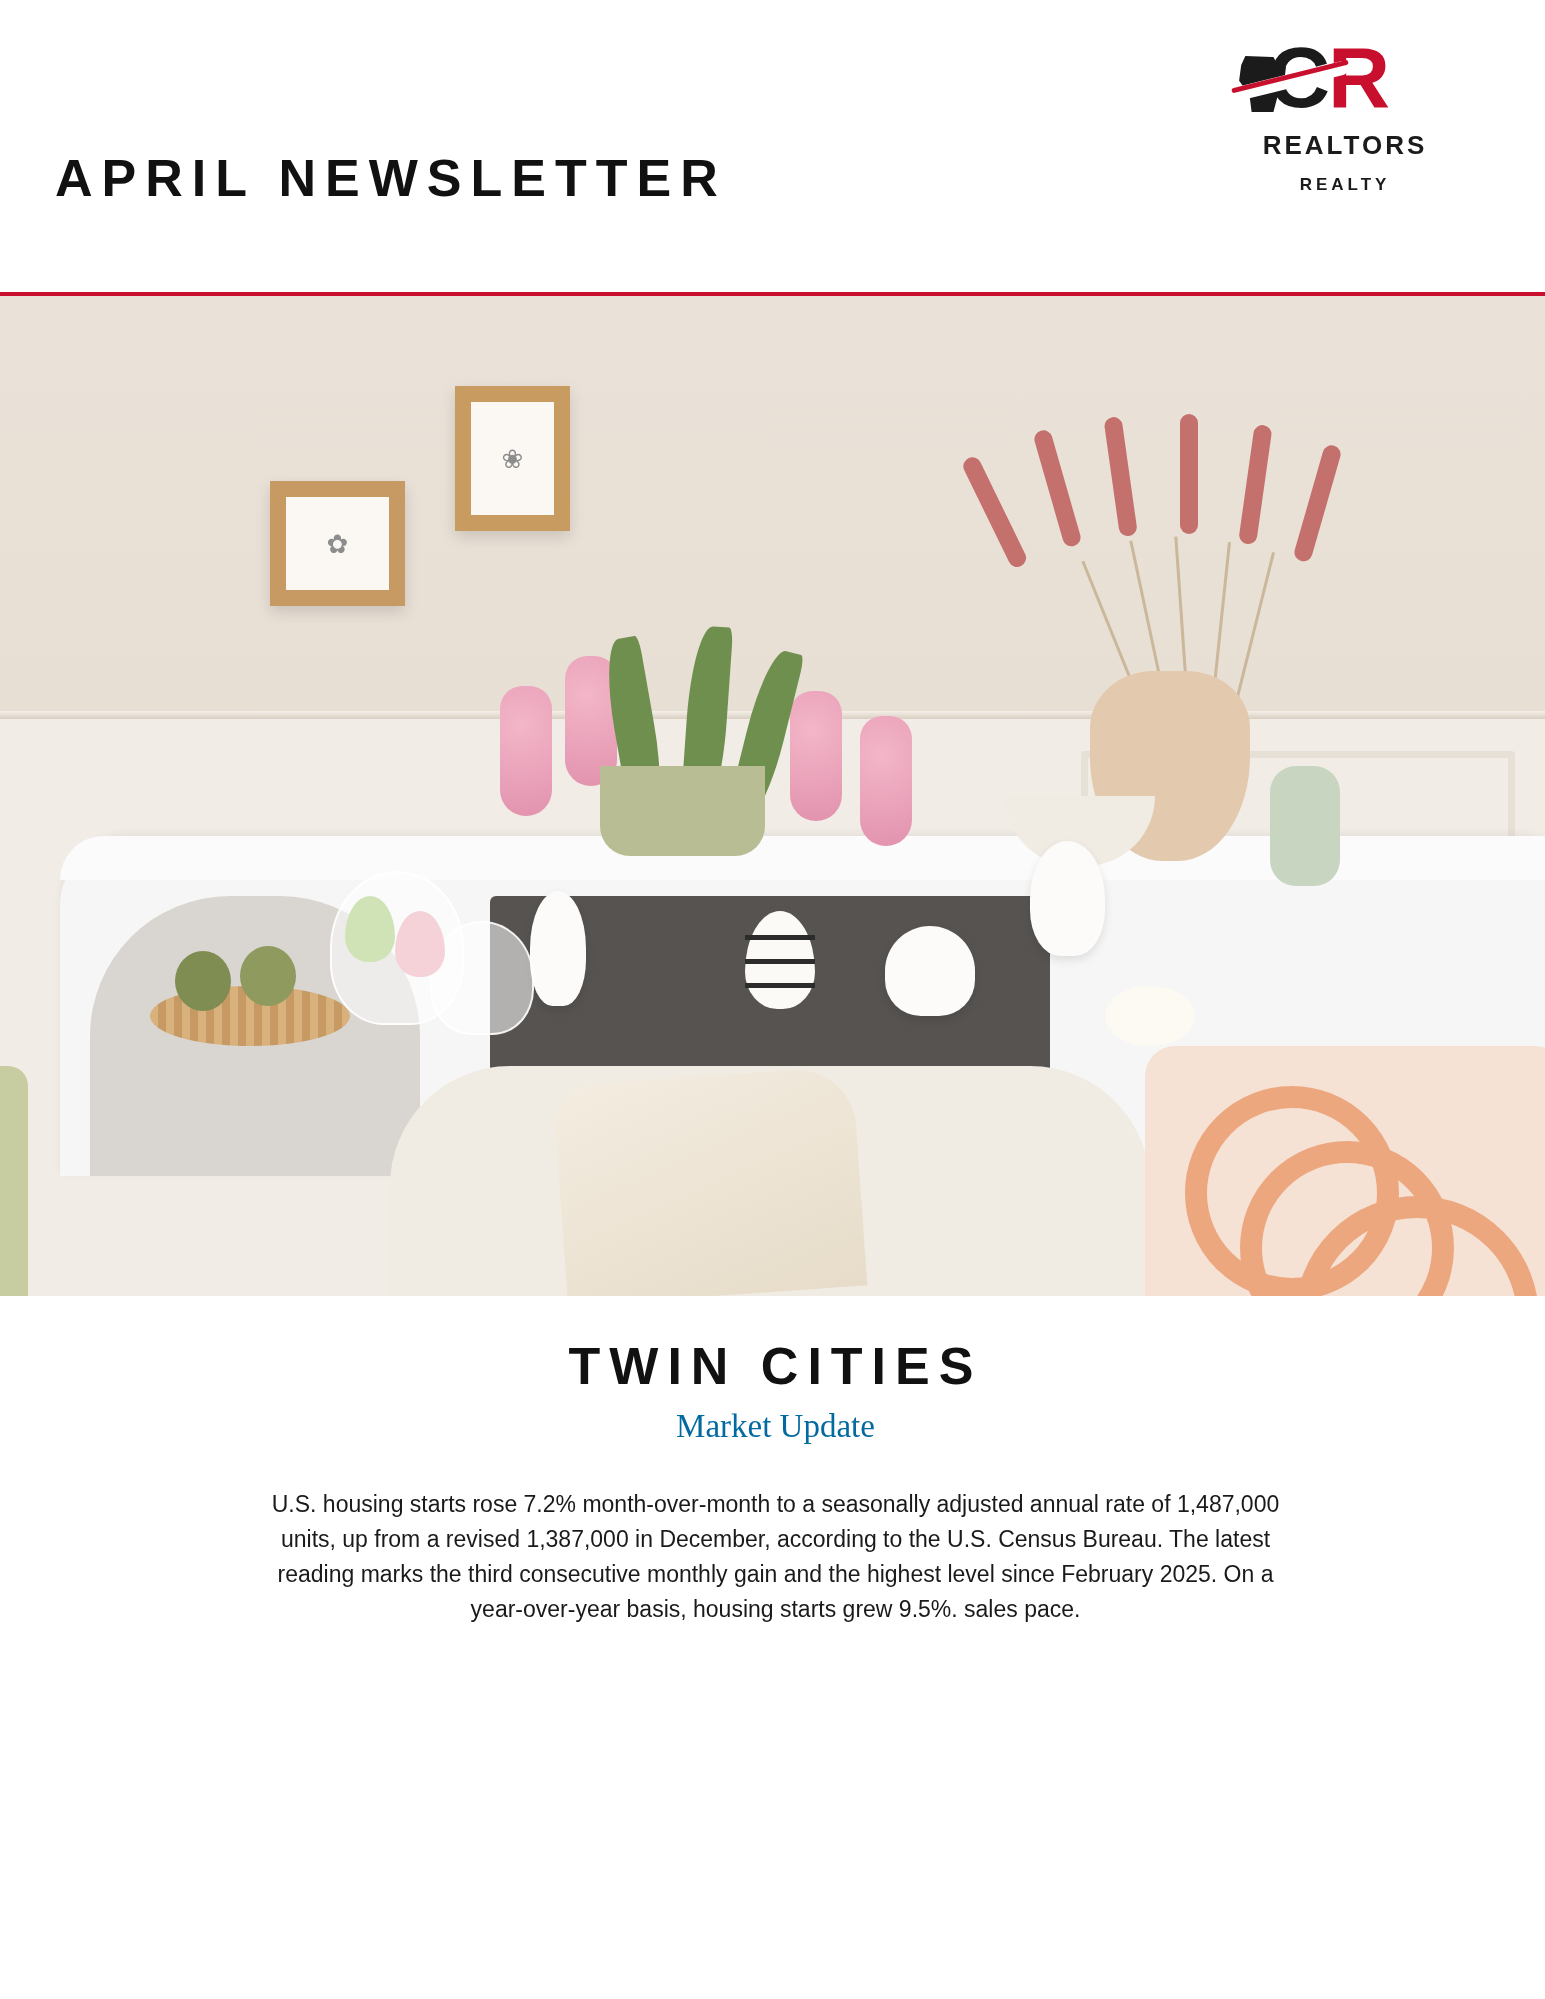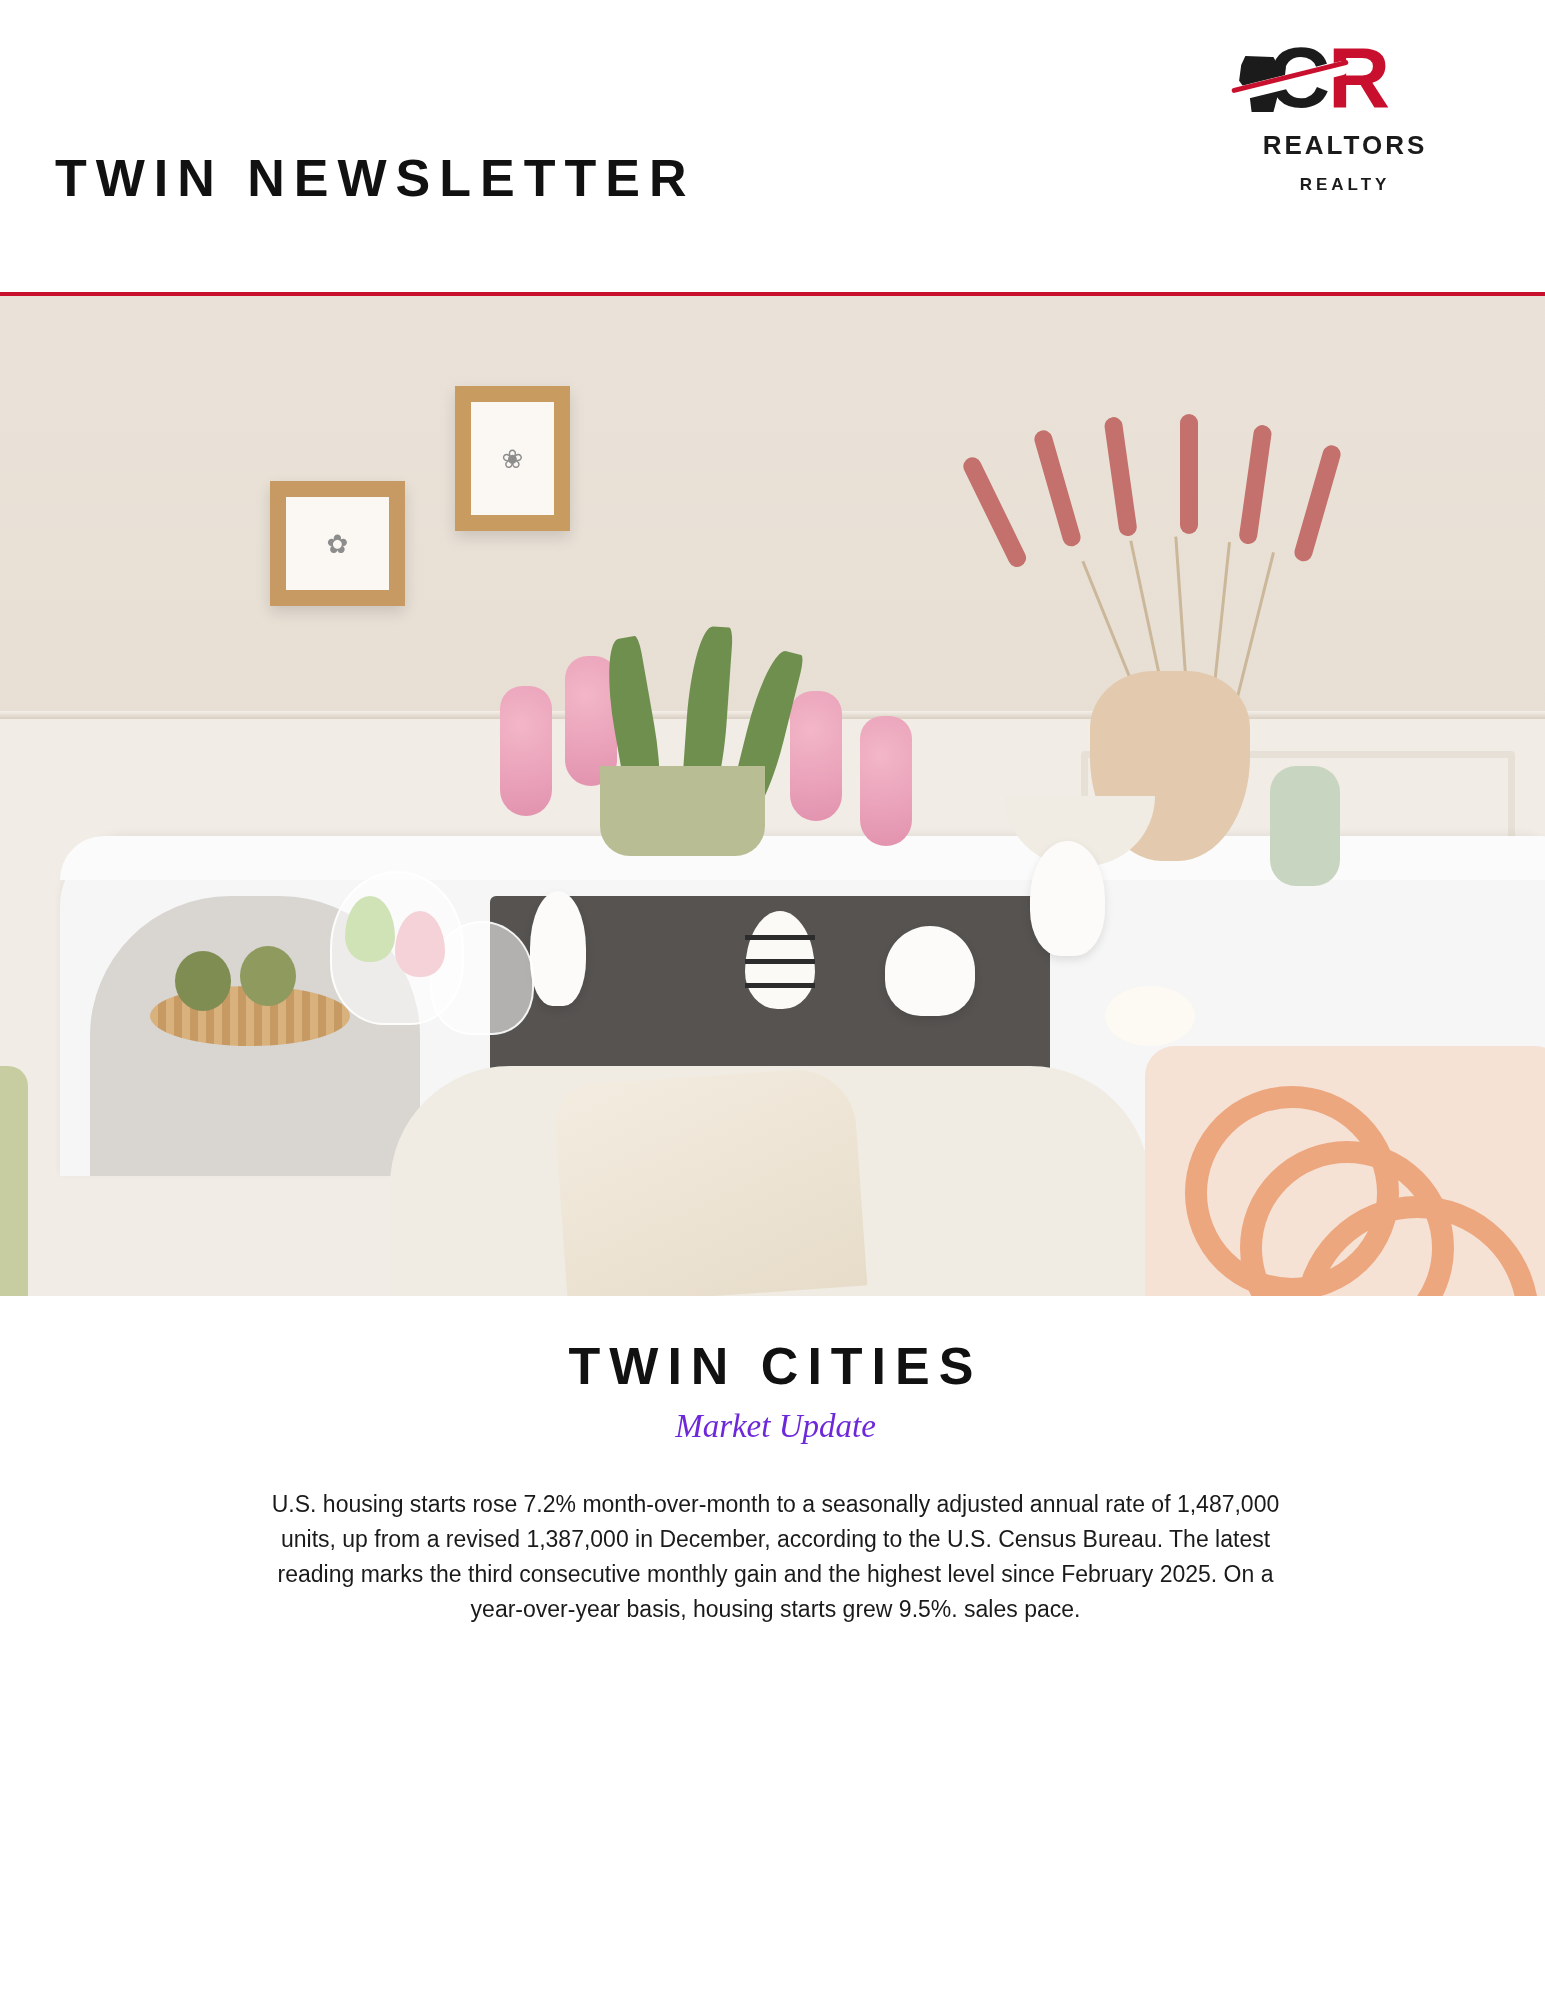--- a/index.html
+++ b/index.html
@@ -376,23 +376,22 @@
   }
   .city-title {
     font-size: 52px;
     font-weight: 800;
     letter-spacing: 9px;
     color: #111111;
     margin: 0;
   }
   .subtitle {
     font-family: "Liberation Serif", serif;
-    font-style: italic;
     font-size: 33px;
-    color: #6d28d9;
+    color: #0369a1;
     margin: 12px 0 16px 0;
   }
   .paragraph {
     width: 1010px;
     margin: 42px auto 0 auto;
     font-size: 23px;
     line-height: 1.52;
     color: #1a1a1a;
     text-align: center;
   }
@@ -403,21 +402,21 @@
     line-height: 1.52;
     color: #1a1a1a;
     text-align: center;
   }
 </style>
 </head>
 <body>
 
 <div class="header">
 
-  <div class="newsletter-title">TWIN NEWSLETTER</div>
+  <div class="newsletter-title">APRIL NEWSLETTER</div>
 
   <div class="logo">
     <div class="logo-mark">
       <div class="logo-state"></div>
       <div class="logo-c">C</div>
       <div class="logo-r">R</div>
       <div class="logo-swoosh"></div>
       <div class="logo-swoosh2"></div>
     </div>
     <div class="logo-name">REALTORS</div>

